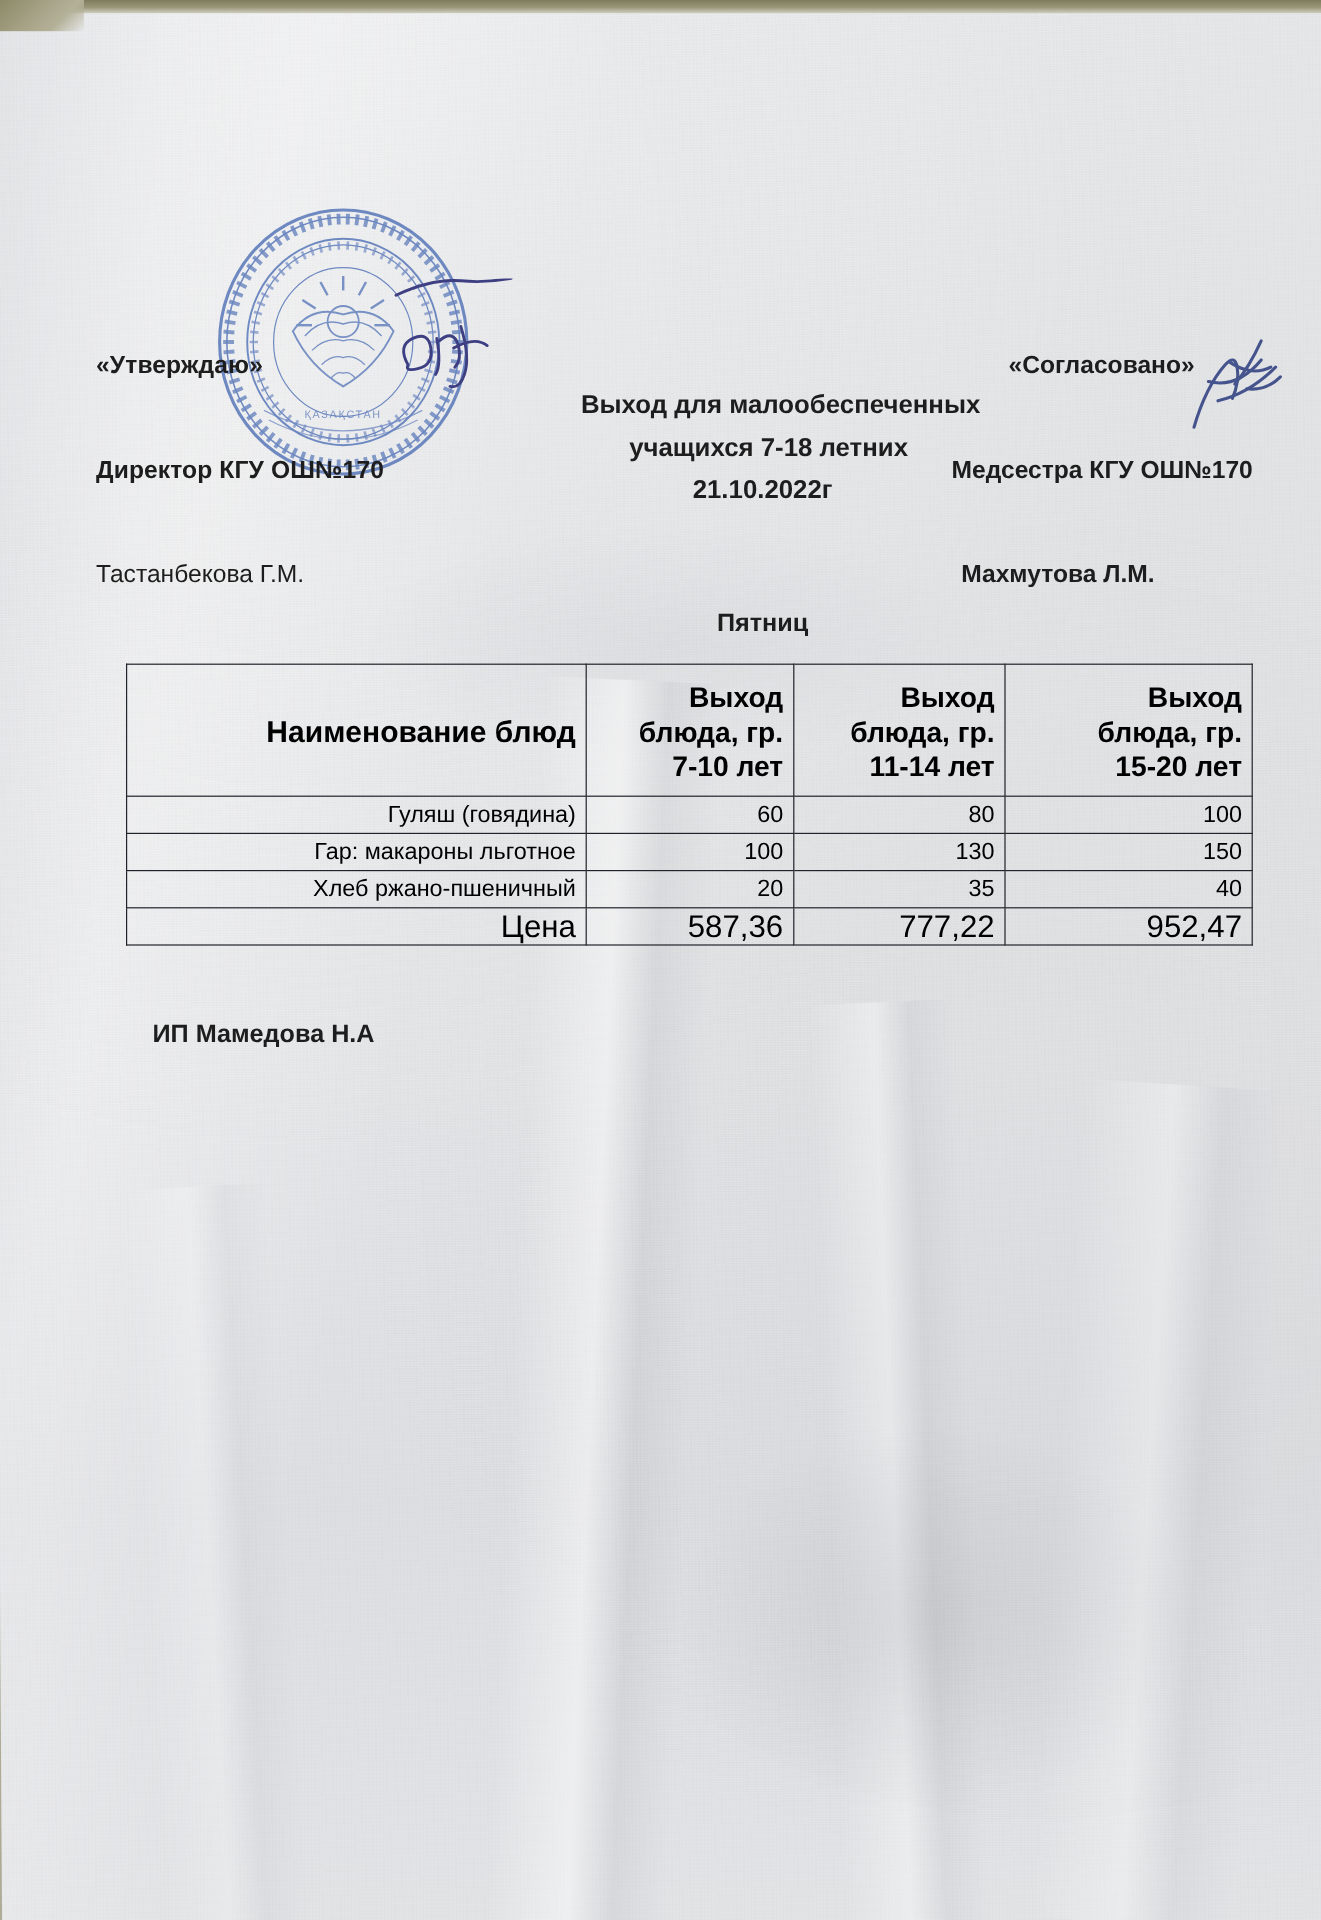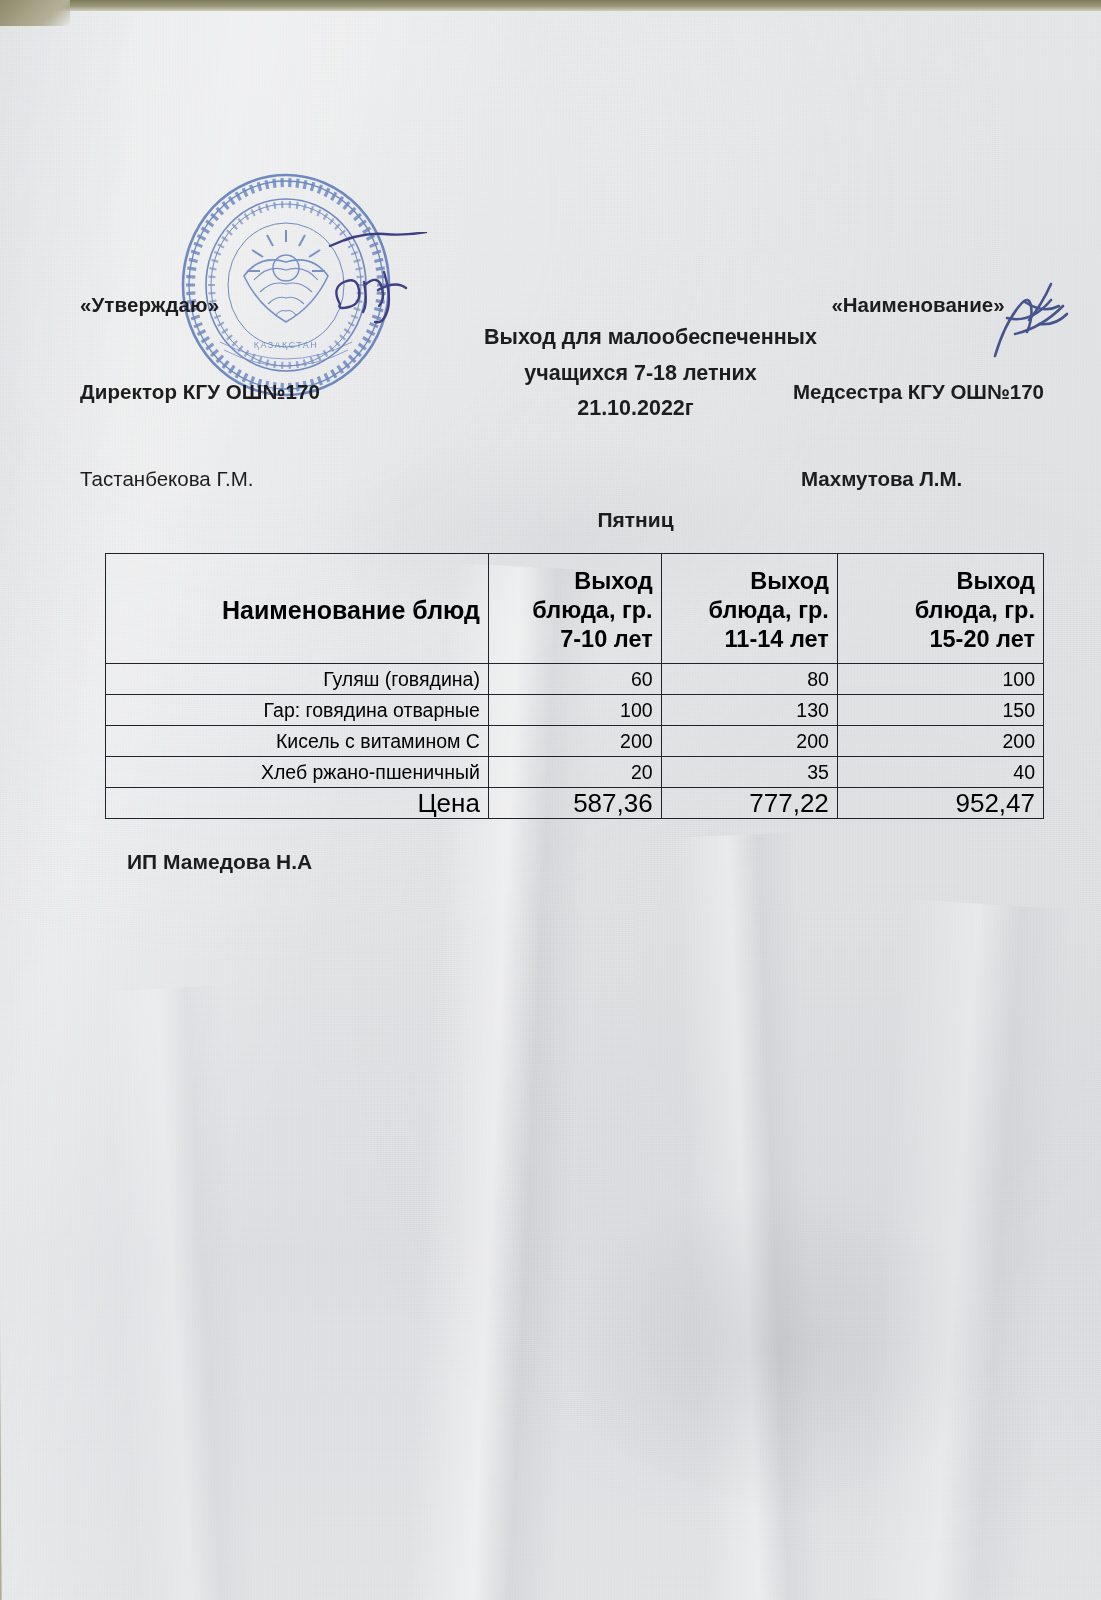--- a/index.html
+++ b/index.html
@@ -263,21 +263,21 @@
         <path d="M8 14 q30 -14 54 -12 q20 2 42 -2"></path>
         <path d="M18 72 q-9 -16 4 -22 q13 -6 15 8 q2 14 -10 17 q-12 3 -9 -3"></path>
         <path d="M42 50 q4 22 -1 30"></path>
         <path d="M44 52 q12 -10 16 4 q3 12 -3 18"></path>
         <path d="M62 40 q8 26 3 40 q-4 12 -12 10"></path>
         <path d="M56 58 q18 -10 28 -2"></path>
       </g>
     </svg>
 
     <div class="txt hdr-right">
-      <span class="r1">«Наименование»</span>
+      <span class="r1">«Согласовано»</span>
       <span class="r2">Медсестра КГУ ОШ№170</span>
       <span class="r3">Махмутова Л.М.</span>
     </div>
 
     <svg class="sig sig-right" viewBox="0 0 110 92">
       <g fill="none" stroke="#46548d" stroke-width="2.6" stroke-linecap="round">
         <path d="M10 84 q10 -34 26 -52 q8 -9 10 2 q2 12 -4 26"></path>
         <path d="M22 46 q24 6 44 -18"></path>
         <path d="M30 62 q26 -6 48 -28"></path>
         <path d="M40 30 q18 12 34 4"></path>
@@ -316,30 +316,24 @@
         </tr>
       </thead>
       <tbody>
         <tr>
           <td>Гуляш (говядина)</td>
           <td>60</td>
           <td>80</td>
           <td>100</td>
         </tr>
         <tr>
-          <td>Гар: говядина отварные</td>
+          <td>Гар: макароны льготное</td>
           <td>100</td>
           <td>130</td>
           <td>150</td>
-        </tr>
-        <tr>
-          <td>Кисель с витамином С</td>
-          <td>200</td>
-          <td>200</td>
-          <td>200</td>
         </tr>
         <tr>
           <td>Хлеб ржано-пшеничный</td>
           <td>20</td>
           <td>35</td>
           <td>40</td>
         </tr>
         <tr class="price">
           <td>Цена</td>
           <td>587,36</td>

